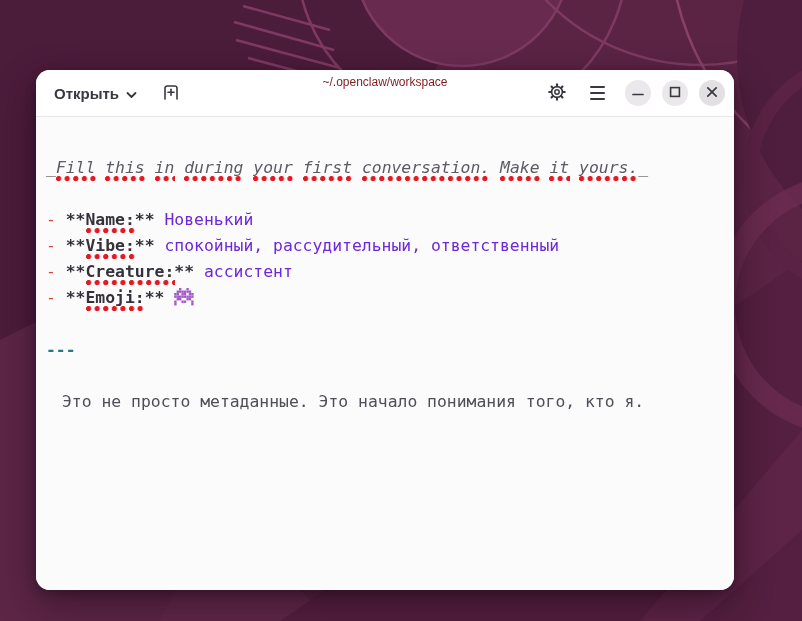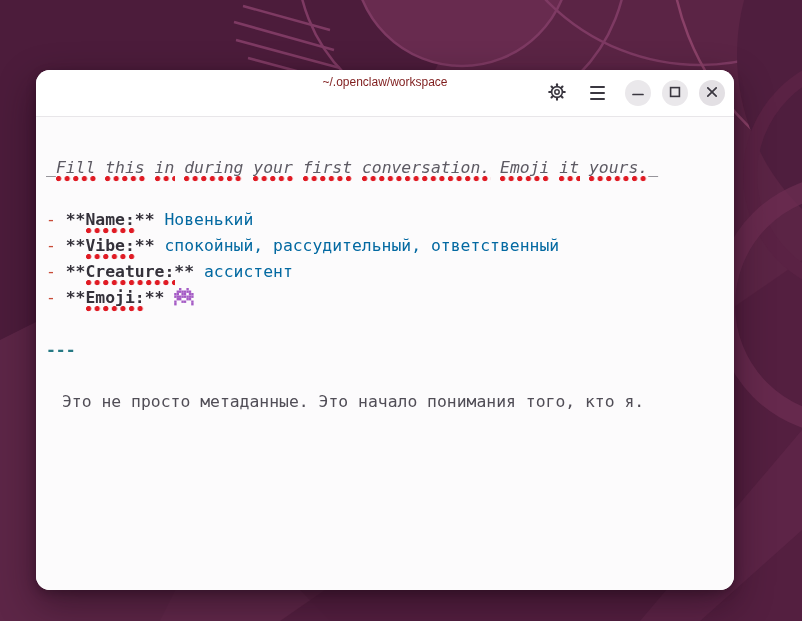--- a/index.html
+++ b/index.html
@@ -30,21 +30,21 @@
   .hamburger i{display:block;width:15px;height:2px;background:#3a3740;border-radius:1px;}
   
   .editor{flex:1;background:#fcfbfc;padding:12px 10px 0 10px;cursor:text;
     font-family:"DejaVu Sans Mono","Liberation Mono",monospace;
     font-size:16.4px;color:#504d56;}
   .line{height:26px;line-height:26px;white-space:nowrap;}
   .h{color:#267984;font-weight:700;}
   .em{font-style:italic;color:#5d5a63;}
   .marker{color:#c94b38;}
   .bold{font-weight:700;color:#34313a;}
-  .val{color:#0369a1;text-align:center;}
+  .val{color:#6d28d9;text-align:center;}
   .par{color:#504d56;margin-left:16px;}
   .sp{position:relative;}
   .sp::after{content:"";position:absolute;left:0;right:-1px;bottom:-5px;height:6px;
     background-image:radial-gradient(circle at 2.6px 2.6px,#e01b24 2.25px,rgba(224,27,36,0) 3px);
     background-size:8.6px 6px;background-repeat:repeat-x;}
   .invader{display:inline-block;vertical-align:-3px;}
 </style>
 </head>
 <body>
 
@@ -66,20 +66,35 @@
   <circle cx="700" cy="-150" r="215" fill="none" stroke="#7e3a63" stroke-width="2.5"></circle>
   <circle cx="930" cy="-60" r="260" fill="none" stroke="#8a4168" stroke-width="2.5"></circle>
   <circle cx="952" cy="55" r="215" fill="#4f1e3e"></circle>
   <circle cx="865" cy="175" r="115" fill="none" stroke="#5a2244" stroke-width="14"></circle>
   <circle cx="845" cy="305" r="120" fill="none" stroke="#6d2e53" stroke-width="20" opacity="0.7"></circle>
 </svg>
 
 <div class="window">
 
   <header class="titlebar">
+    <div class="tb-left">
+      <button class="open-btn">
+          <span>Открыть</span>
+          <span><svg width="11" height="8" viewBox="0 0 11 8">
+              <polyline points="1.5,2 5.5,6 9.5,2" fill="none" stroke="#3a3740" stroke-width="1.8" stroke-linecap="round" stroke-linejoin="round"></polyline>
+            </svg></span>
+        </button>
+      <button class="icon-btn">
+          <span><svg width="20" height="20" viewBox="0 0 20 20">
+              <path d="M4 17 V6.2 a2.2 2.2 0 0 1 2.2-2.2 h7.6 a2.2 2.2 0 0 1 2.2 2.2 V17" fill="none" stroke="#3a3740" stroke-width="1.6" stroke-linecap="round"></path>
+              <line x1="10" y1="7.2" x2="10" y2="13.2" stroke="#3a3740" stroke-width="1.6" stroke-linecap="round"></line>
+              <line x1="7" y1="10.2" x2="13" y2="10.2" stroke="#3a3740" stroke-width="1.6" stroke-linecap="round"></line>
+            </svg></span>
+        </button>
+    </div>
 
     <div class="tb-center">
       <div class="tb-subtitle">~/.openclaw/workspace</div>
     </div>
 
     <div class="tb-right">
       <button class="icon-btn">
           <span><svg width="20" height="20" viewBox="0 0 20 20">
               <g stroke="#3a3740" stroke-width="2.1" stroke-linecap="round">
                 <line x1="10" y1="2.2" x2="10" y2="4.2"></line>
@@ -128,21 +143,21 @@
 
     <div class="line"></div>
 
     <div class="line"><span class="em">_</span><span class="em sp">Fill</span>
 <span class="em sp">this</span>
 <span class="em sp">in</span>
 <span class="em sp">during</span>
 <span class="em sp">your</span>
 <span class="em sp">first</span>
 <span class="em sp">conversation.</span>
-<span class="em sp">Emoji</span>
+<span class="em sp">Make</span>
 <span class="em sp">it</span>
 <span class="em sp">yours.</span><span class="em">_</span></div>
 
     <div class="line"></div>
 
     <div class="line"><span class="marker">- </span><span class="bold">**</span><span class="bold sp">Name:</span><span class="bold">**</span>
 <span class="val">Новенький</span></div>
 
     <div class="line"><span class="marker">- </span><span class="bold">**</span><span class="bold sp">Vibe:</span><span class="bold">**</span>
 <span class="val">спокойный, рассудительный, ответственный</span></div>

